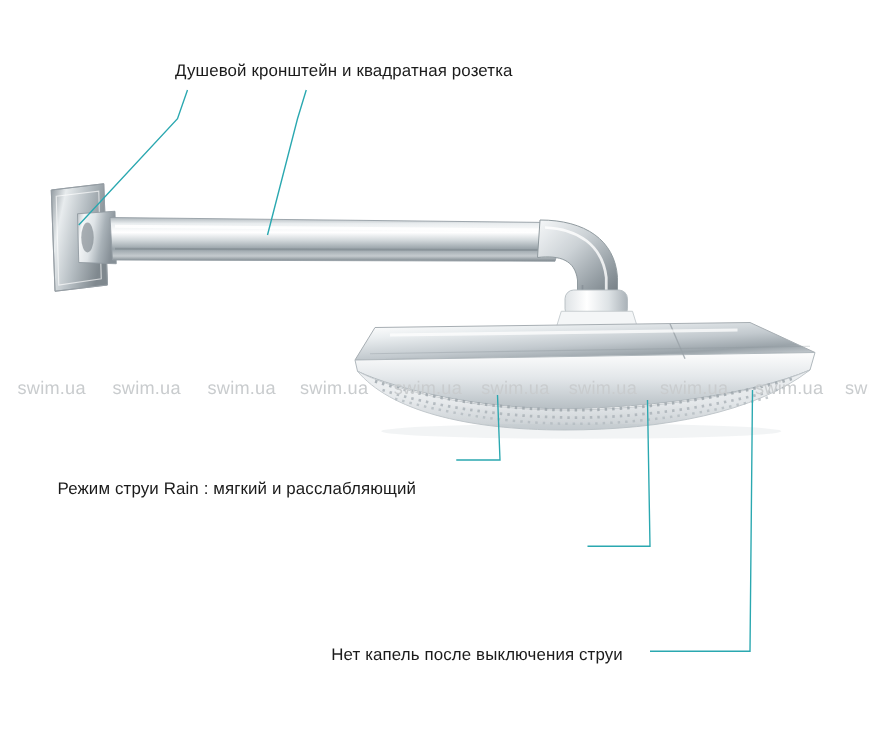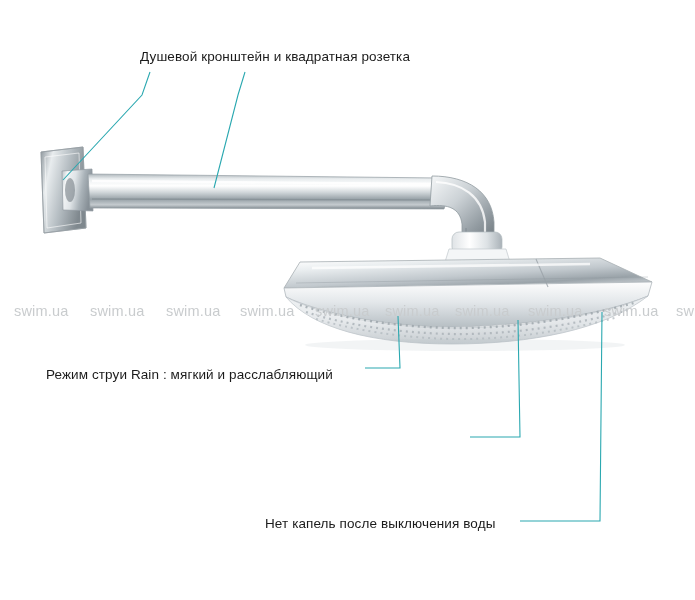--- a/index.html
+++ b/index.html
@@ -179,22 +179,22 @@
 
       <path d="M365,368 L400,368 L398,316"></path>
 
       <path d="M470,437 L520,437 L518,320"></path>
 
       <path d="M520,521 L600,521 L602,312"></path>
     </g>
   </svg>
 
   <div class="callout" style="left:140px; top:48px;">Душевой кронштейн и квадратная розетка</div>
-  <div class="callout" style="left:46px; top:366px;text-align:center;">Режим струи Rain : мягкий и расслабляющий</div>
-  <div class="callout" style="left:265px; top:515px;">Нет капель после выключения воды</div>
+  <div class="callout" style="left:46px; top:382px;text-align:center;">Режим струи Rain : мягкий и расслабляющий</div>
+  <div class="callout" style="left:265px; top:515px;">Нет капель после выключения струи</div>
 
   <div class="wm-row">
     <span class="wm" style="left:14px;  top:0;">swim.ua</span>
     <span class="wm" style="left:90px;  top:0;">swim.ua</span>
     <span class="wm" style="left:166px; top:0;">swim.ua</span>
     <span class="wm" style="left:240px; top:0;">swim.ua</span>
     <span class="wm" style="left:315px; top:0;">swim.ua</span>
     <span class="wm" style="left:385px; top:0;">swim.ua</span>
     <span class="wm" style="left:455px; top:0;">swim.ua</span>
     <span class="wm" style="left:528px; top:0;">swim.ua</span>

